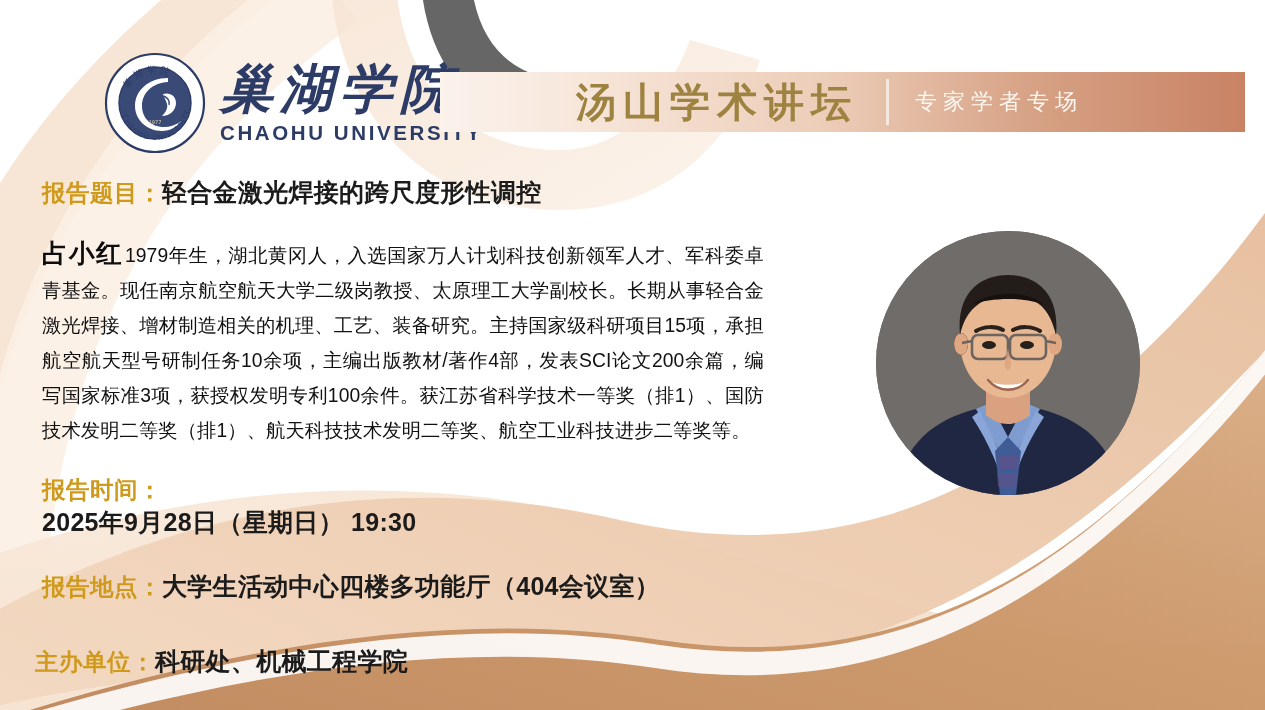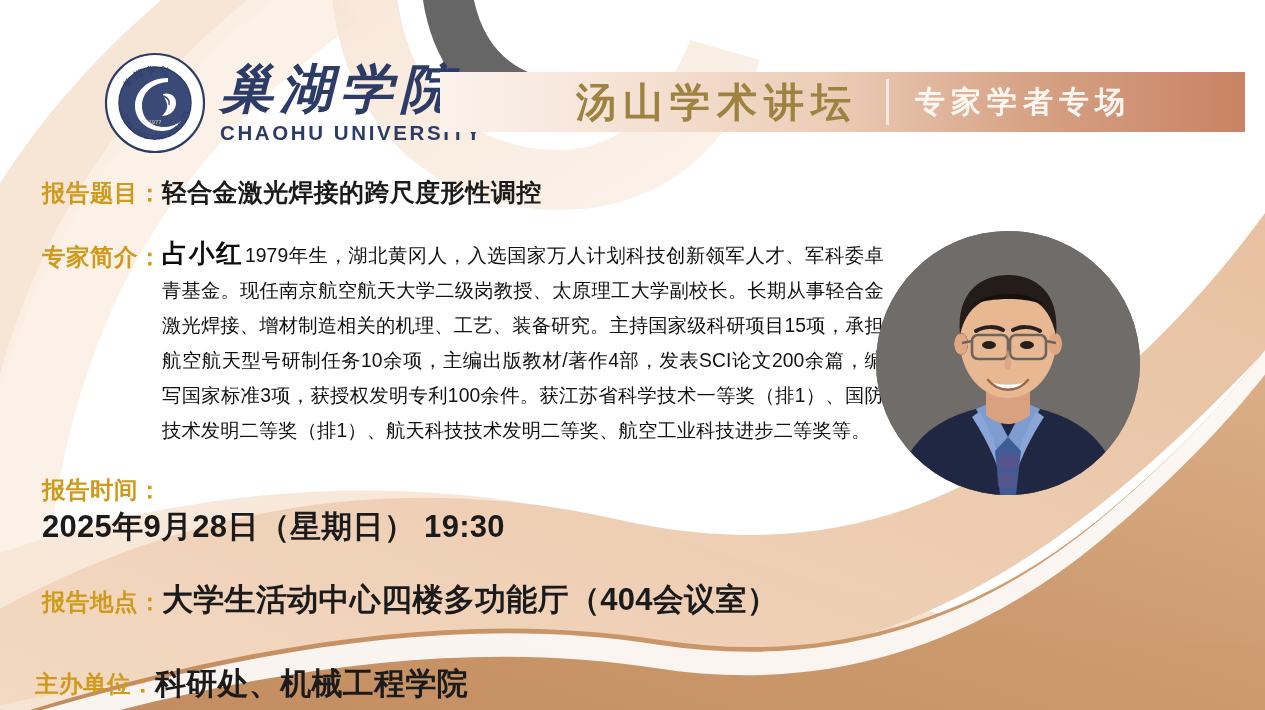--- a/index.html
+++ b/index.html
@@ -42,34 +42,34 @@
   .banner-main{
     font-family:"Liberation Serif","DejaVu Serif",serif;
     font-size:40px;font-weight:700;color:#9d8240;
     letter-spacing:7px;margin-left:136px;white-space:nowrap;
   }
   .banner-div{
     width:3px;height:46px;background:#f7ece4;margin:0 26px 0 28px;flex:0 0 auto;opacity:.92;
   }
   .banner-sub{
     font-family:"Liberation Serif","DejaVu Serif",serif;
-    font-size:30px;font-weight:700;color:#fdf7f2;
+    font-size:22px;font-weight:400;color:#fdf7f2;
     letter-spacing:6px;white-space:nowrap;
   }
 
   
   .content{position:absolute;left:14px;top:160px;width:1265px;z-index:4;}
 
   .row{display:flex;align-items:flex-start;padding-left:28px;}
   .label{
     font-size:23.5px;font-weight:700;color:#cf9a1b;
     white-space:nowrap;flex:0 0 auto;letter-spacing:.5px;
   }
   .value-strong{
-    font-size:31px;font-weight:700;color:#1b1b1b;
+    font-size:25px;font-weight:700;color:#1b1b1b;
     white-space:nowrap;letter-spacing:.3px;
   }
 
   #row-title{margin-top:16px;align-items:baseline;}
   #row-title .label{font-size:23.5px;}
   #row-title .value-strong{font-size:25px;}
 
   
   #row-bio{margin-top:27px;align-items:flex-start;}
   #row-bio .label{padding-top:5px;}
@@ -180,21 +180,20 @@
   </div>
 
   <div class="content">
 
     <div class="row" id="row-title">
       <span class="label">报告题目：</span>
       <span class="value-strong">轻合金激光焊接的跨尺度形性调控</span>
     </div>
 
     <div class="row" id="row-bio">
-      <span class="label">专家简介：</span>
       <div class="bio-body">
         <span class="bio-name">占小红</span><span>1979年生，湖北黄冈人，入选国家万人计划科技创新领军人才、军科委卓青基金。现任南京航空航天大学二级岗教授、太原理工大学副校长。长期从事轻合金激光焊接、增材制造相关的机理、工艺、装备研究。主持国家级科研项目15项，承担航空航天型号研制任务10余项，主编出版教材/著作4部，发表SCI论文200余篇，编写国家标准3项，获授权发明专利100余件。获江苏省科学技术一等奖（排1）、国防技术发明二等奖（排1）、航天科技技术发明二等奖、航空工业科技进步二等奖等。</span>
       </div>
     </div>
 
     <div class="row" id="row-time">
       <span class="label">报告时间：</span>
       <span class="value-strong">2025年9月28日（星期日） 19:30</span>
     </div>
 

